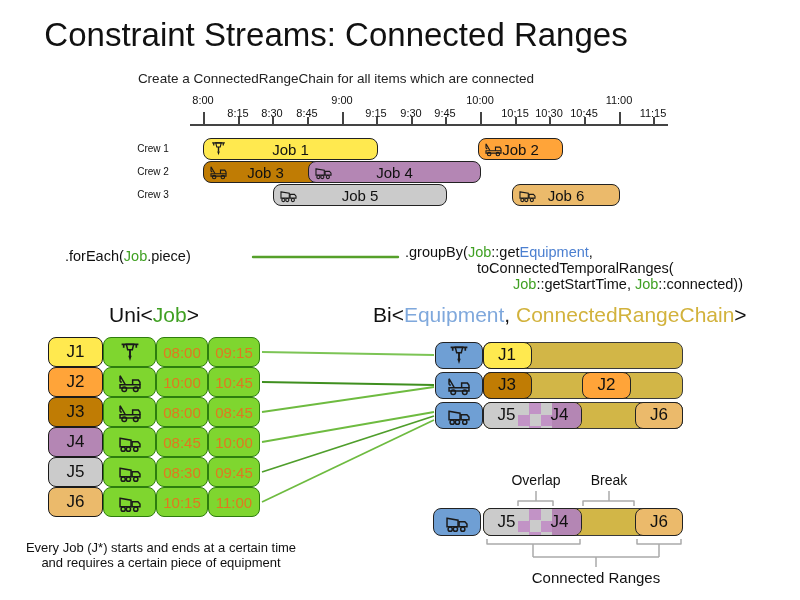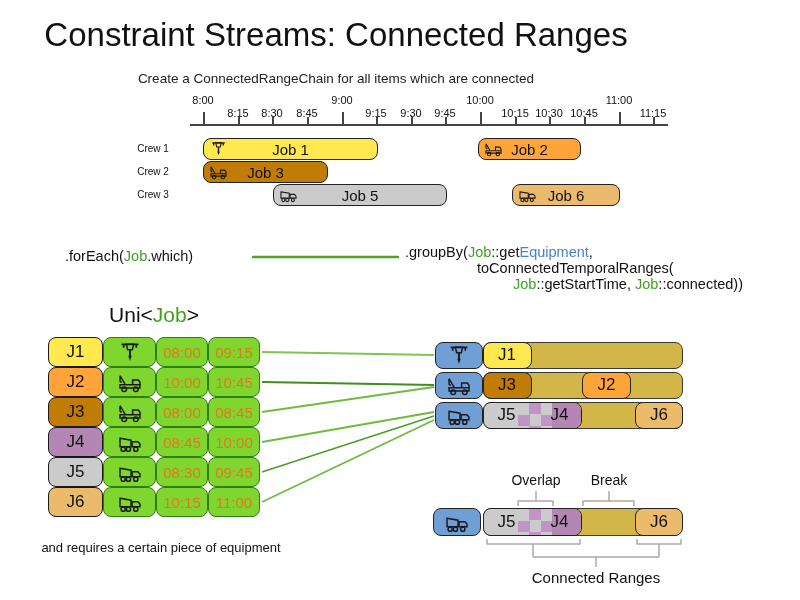--- a/index.html
+++ b/index.html
@@ -142,61 +142,70 @@
   <div class="abs crew" style="top:189px">Crew 3</div>
 
   <div class="abs bar c-j1" style="left:203px; top:138px; width:175px;">
     <span class="eq">
         <svg class="eqicon" width="19" height="16">
           <use href="#icon-jackhammer"></use>
         </svg>
       </span>
     <span>Job 1</span>
   </div>
-  <div class="abs bar c-j2" style="left:478px; top:138px; width:103px;">
+  <div class="abs bar c-j2" style="left:478px; top:138px; width:85px;">
     <span class="eq">
         <svg class="eqicon" width="19" height="16">
           <use href="#icon-crane-truck"></use>
         </svg>
       </span>
     <span>Job 2</span>
   </div>
   <div class="abs bar c-j3" style="left:203px; top:161px; width:125px;">
     <span class="eq">
         <svg class="eqicon" width="19" height="16">
           <use href="#icon-crane-truck"></use>
         </svg>
       </span>
     <span>Job 3</span>
   </div>
+  <div class="abs bar c-j4" style="left:308px; top:161px; width:173px;">
+    <span class="eq">
+        <svg class="eqicon" width="19" height="16">
+          <use href="#icon-dump-truck"></use>
+        </svg>
+      </span>
+    <span>Job 4</span>
+  </div>
   <div class="abs bar c-j5" style="left:273px; top:184px; width:174px;">
     <span class="eq">
         <svg class="eqicon" width="19" height="16">
           <use href="#icon-dump-truck"></use>
         </svg>
       </span>
     <span>Job 5</span>
   </div>
   <div class="abs bar c-j6" style="left:512px; top:184px; width:108px;">
     <span class="eq">
         <svg class="eqicon" width="19" height="16">
           <use href="#icon-dump-truck"></use>
         </svg>
       </span>
     <span>Job 6</span>
   </div>
 
-  <div class="abs code" style="left:65px; top:248px;"><span>.forEach(</span><span class="grn">Job</span><span>.which)</span></div>
+  <div class="abs code" style="left:65px; top:248px;"><span>.forEach(</span><span class="grn">Job</span><span>.piece)</span></div>
   <div class="abs code" id="groupby" style="left:405px; top:244px;">
     <div><span>.groupBy(</span><span class="grn">Job</span><span>::get</span><span class="blu">Equipment</span><span>,</span></div>
     <div><span>toConnectedTemporalRanges(</span></div>
     <div><span class="grn">Job</span><span>::getStartTime, </span><span class="grn">Job</span><span>::connected))</span></div>
   </div>
 
   <div class="abs hdr" style="left:48px; top:303px; width:212px; text-align:center;"><span>Uni&lt;</span><span class="grn">Job</span><span>&gt;</span></div>
+  <div class="abs hdr" style="left:373px; top:303px;"><span>Bi&lt;</span><span class="hblu">Equipment</span><span>, </span><span class="hgld">ConnectedRangeChain</span><span>&gt;</span></div>
 
   <div class="abs" id="uni-table">
     <div class="urow">
       <div class="ucell lbl c-j1">J1</div>
       <div class="ucell grncell ico">
           <svg class="eqicon" width="26" height="21">
             <use href="#icon-jackhammer"></use>
           </svg>
         </div>
       <div class="ucell grncell time">08:00</div>
@@ -311,20 +320,21 @@
       <div class="seg-chk"></div>
       <div class="seg-pur"></div>
       <span class="ovlbl" style="left:2px; width:42px;">J5</span>
       <span class="ovlbl" style="left:55px; width:42px;">J4</span>
     </div>
     <div class="chip c-j6" style="left:151px; width:48px; height:28px;">J6</div>
   </div>
   <div class="abs ann" style="left:496px; top:569px; width:200px; font-size:15px;">Connected Ranges</div>
 
   <div class="abs" id="footnote">
+    <div>Every Job (J*) starts and ends at a certain time</div>
     <div>and requires a certain piece of equipment</div>
   </div>
 
   <svg class="overlay" width="800" height="600">
     <g stroke-linecap="round" fill="none">
       <line x1="253" y1="257" x2="398" y2="257" stroke="#55a02a" stroke-width="2.4"></line>
     </g>
     <g fill="none">
       <line x1="262" y1="352" x2="434" y2="355" stroke="#7cc455" stroke-width="1.8"></line>
       <line x1="262" y1="382" x2="434" y2="385" stroke="#3f8f1f" stroke-width="1.8"></line>

